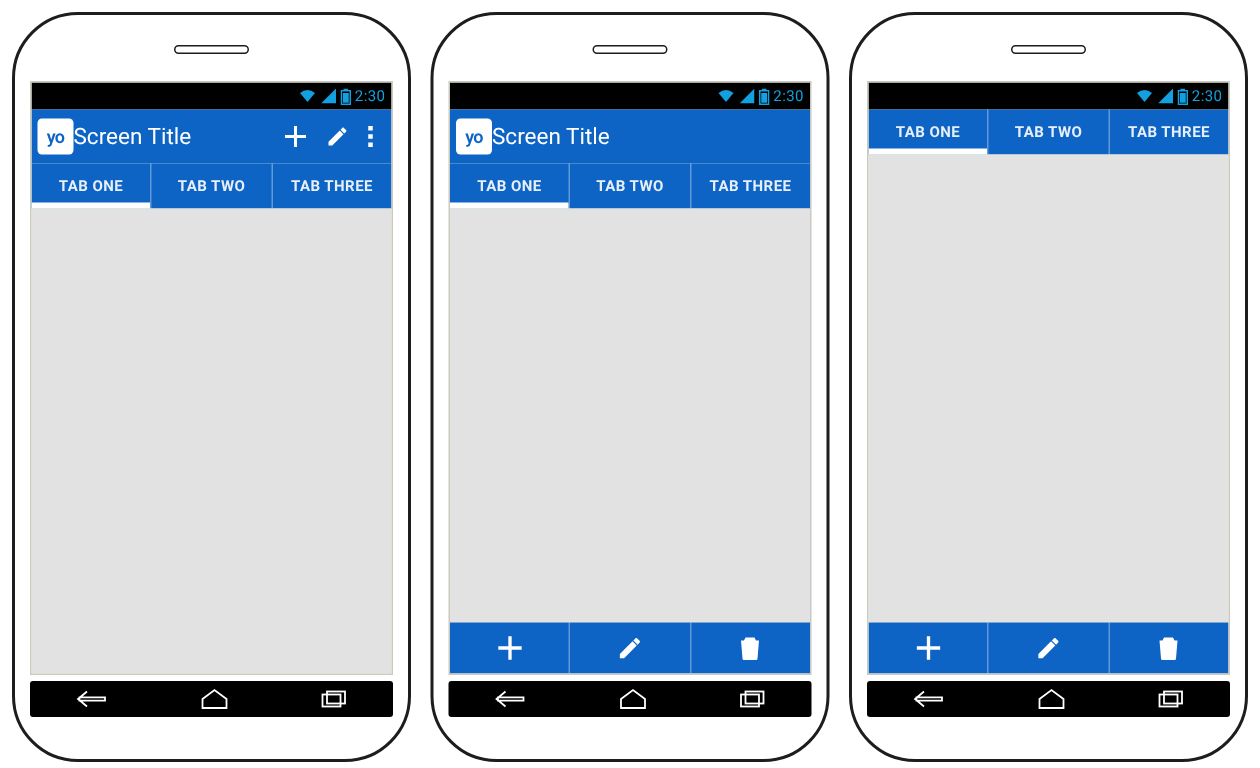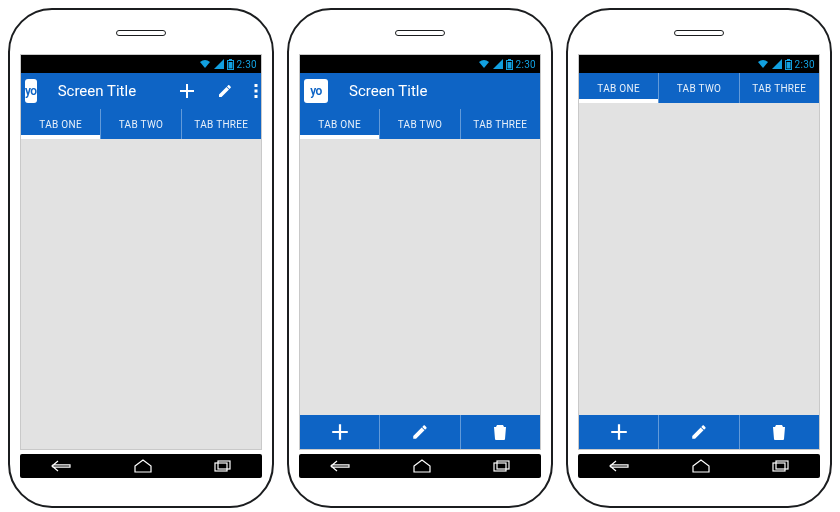--- a/index.html
+++ b/index.html
@@ -56,21 +56,21 @@
   }
   .status svg { display:block; }
   .status .clock { color:#12a0e0; font-size:10px; letter-spacing:0.3px;}
   
   .actionbar {
     background: #0e64c5;
     height: 36px;
     display: flex;
     align-items: center;
     padding: 0 6px 0 4px;
-    gap: 21px;
+    gap: 0;
     color: #fff;
   }
   .app-icon {
     width: 24px;
     height: 24px;
     background: #ffffff;
     color: #0e64c5;
     border-radius: 3px;
     font-size: 12px;
     font-weight: 600;
@@ -98,21 +98,21 @@
   
   .tabs {
     background: #0e64c5;
     height: 30px;
     display: flex;
     color: #fff;
   }
   .tab {
     flex:1;
     font-size: 10px;
-    font-weight: 400;
+    font-weight: 700;
     letter-spacing: 0.3px;
     display:flex;
     align-items:center;
     justify-content:center;
     border-left: 1px solid rgba(255,255,255,0.35);
     position:relative;
     color: rgba(255,255,255,0.9);
   }
   .tab:first-child { border-left:none;}
   .tab.selected::after{

